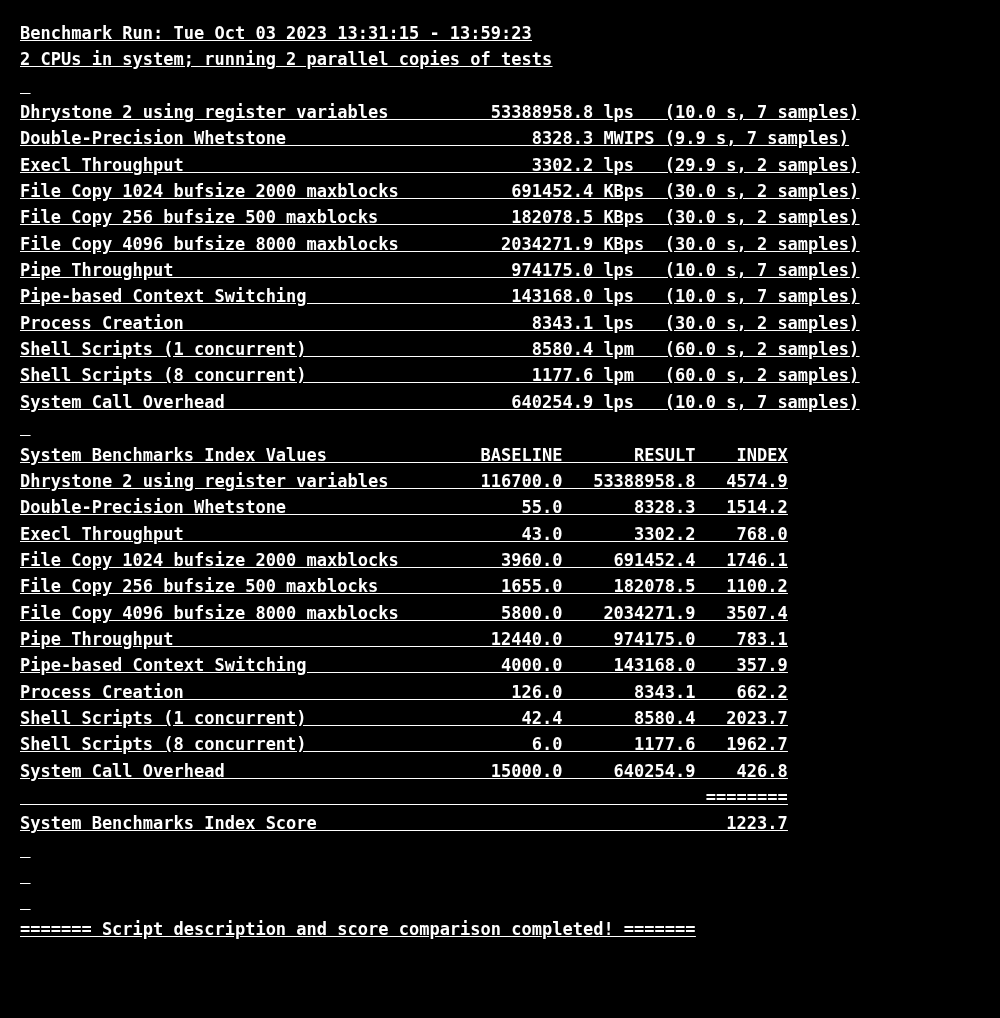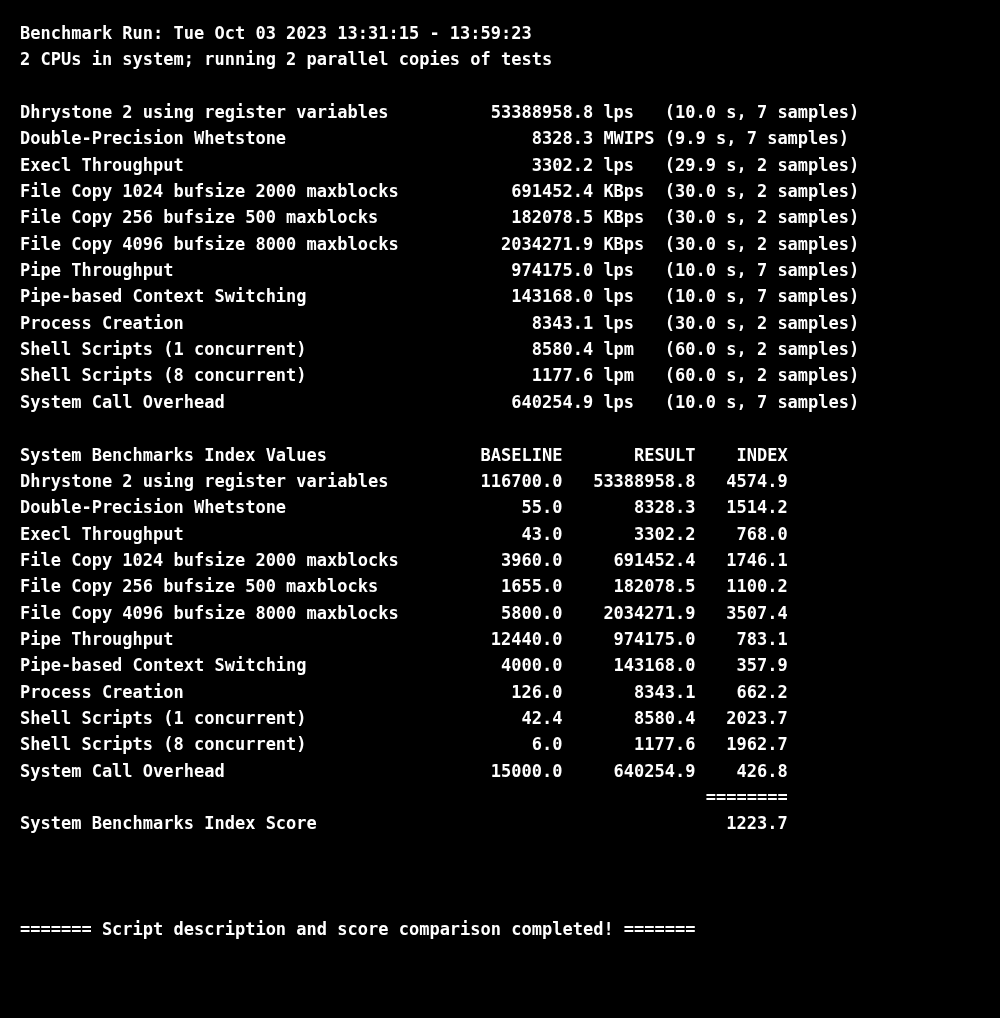--- a/index.html
+++ b/index.html
@@ -1,15 +1,15 @@
 <!DOCTYPE html>
 <html><head>
   <meta charset="utf-8">
   <style>
-    * { margin: 0; padding: 0; box-sizing: border-box; }
+    * { margin: 0; padding: 0; box-sizing: border-box; text-decoration: underline; }
     body {
       background: #000;
       color: #fff;
       font-family: 'DejaVu Sans Mono', 'Liberation Mono', Consolas, Monaco, monospace;
       font-size: 17px;
       line-height: 1.55;
       padding: 20px;
       white-space: pre;
       width: 1000px;
       height: 1018px;

